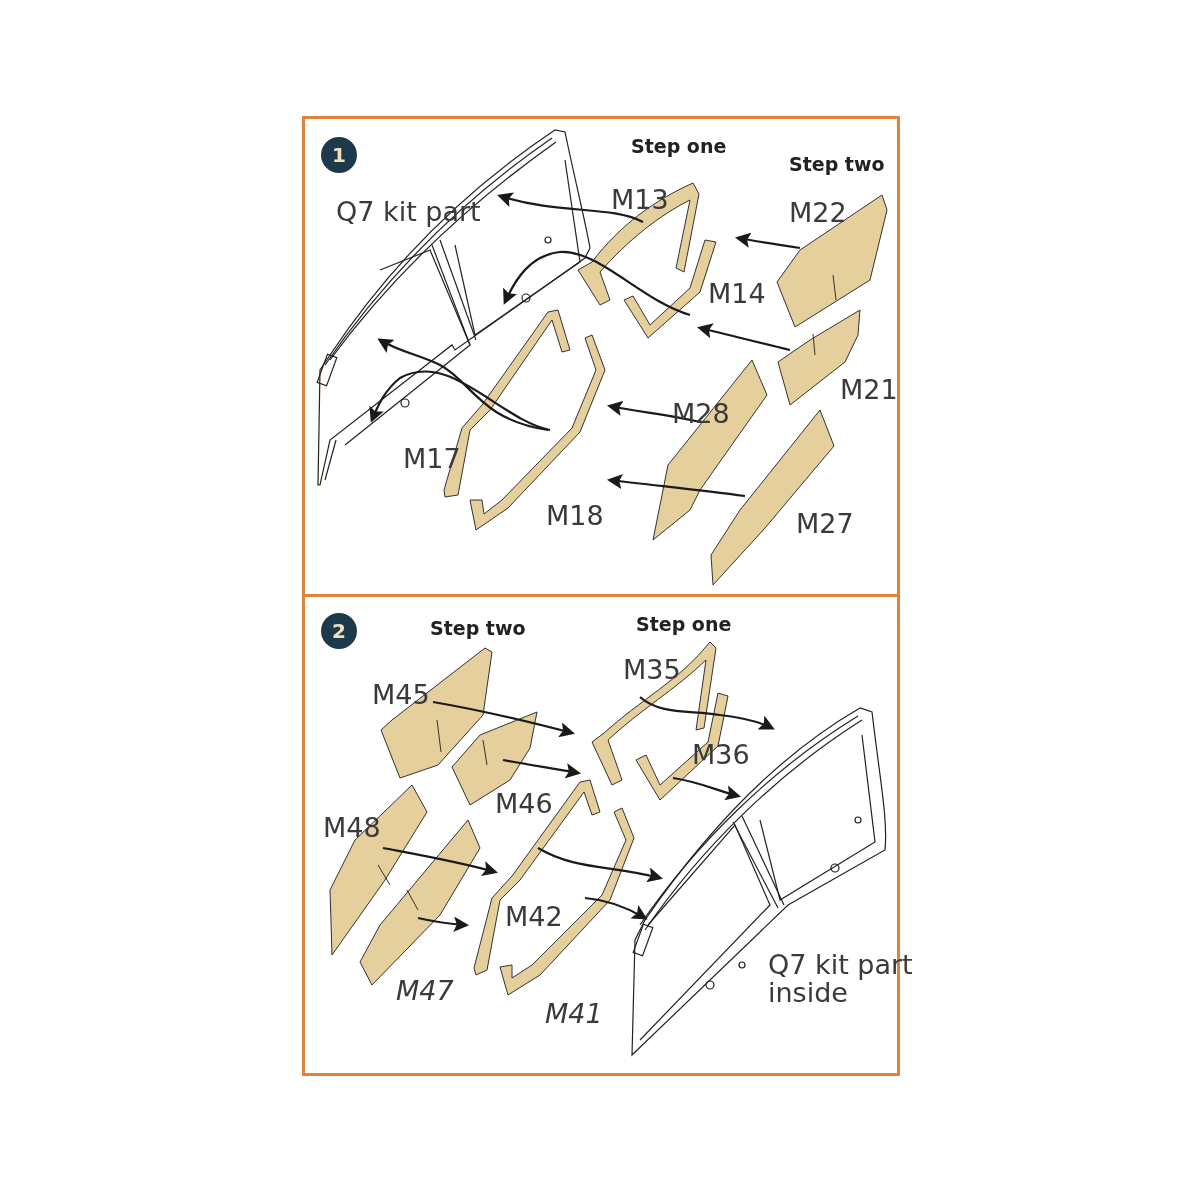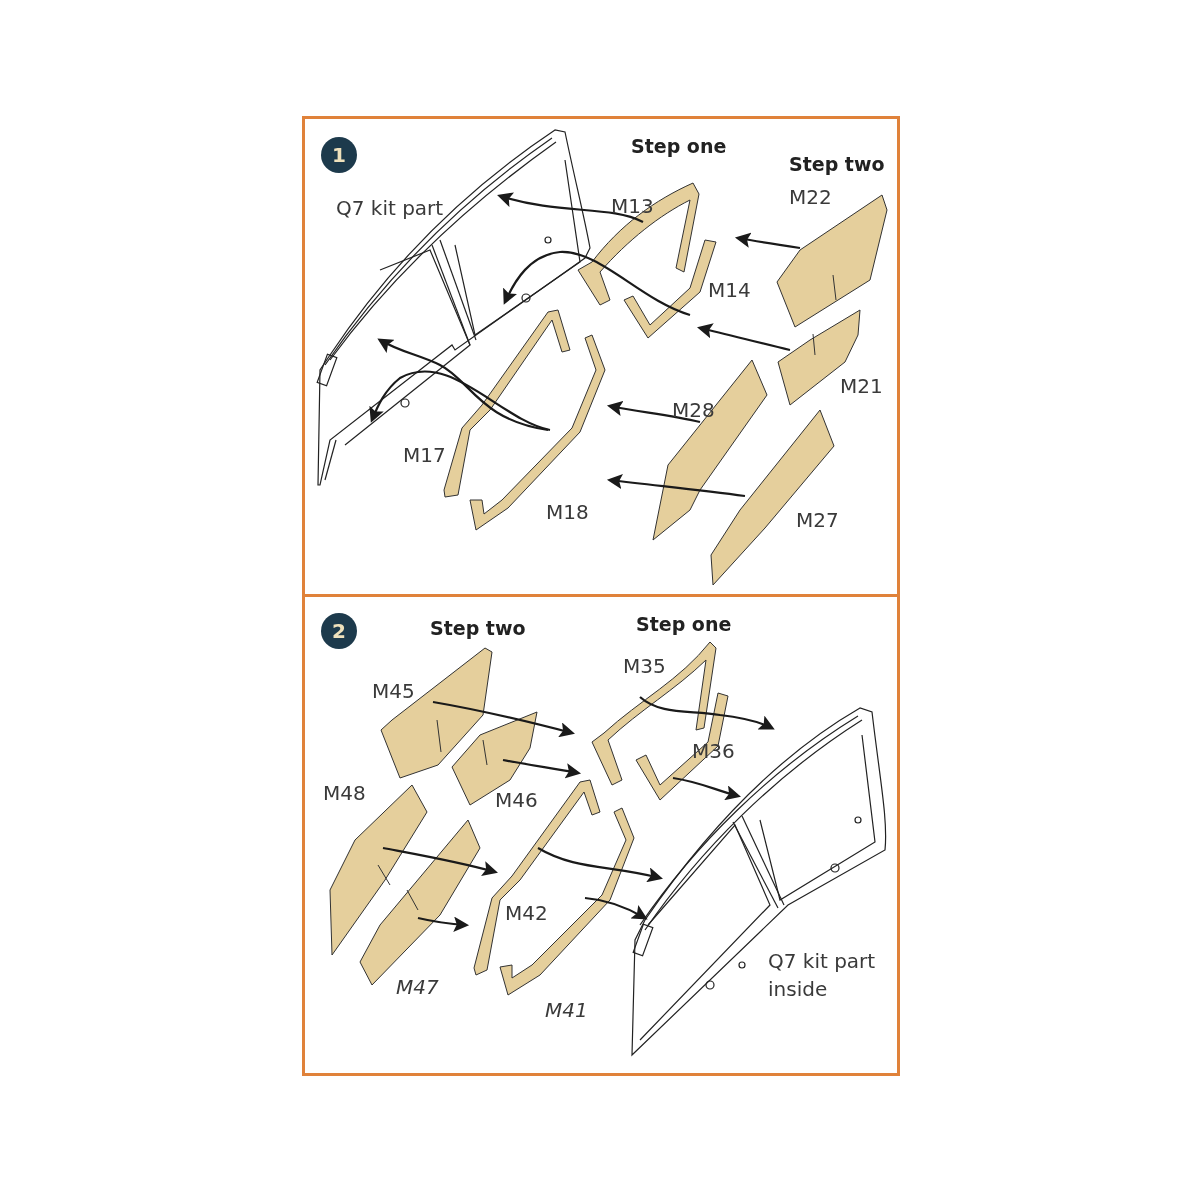--- a/index.html
+++ b/index.html
@@ -1,20 +1,20 @@
 <!DOCTYPE html>
 <html><head>
 <meta charset="utf-8">
 <style>
   html, body { margin:0; padding:0; background:#ffffff; }
   body { width:1200px; height:1200px; position:relative; overflow:hidden; font-family:"Liberation Sans", sans-serif; }
   .frame { position:absolute; left:302px; top:116px; width:592px; height:954px; border:3px solid #e0823a; box-sizing:content-box; }
   .divider { position:absolute; left:302px; top:594px; width:598px; height:3px; background:#e0823a; }
   svg.art { position:absolute; left:0; top:0; width:1200px; height:1200px; }
-  .lbl { position:absolute; font-family:"DejaVu Sans", sans-serif; font-size:20px; color:#3a3a3a; white-space:nowrap; line-height:1; }
+  .lbl { position:absolute; font-family:"DejaVu Sans", sans-serif; font-size:27px; color:#3a3a3a; white-space:nowrap; line-height:1; }
   .hdr { position:absolute; font-family:"DejaVu Sans", sans-serif; font-size:19px; font-weight:bold; color:#222; white-space:nowrap; line-height:1; }
   .badge { position:absolute; width:36px; height:36px; border-radius:50%; background:#1d3a4c; color:#efe1bc; font-family:"DejaVu Sans", sans-serif; font-weight:bold; font-size:20px; display:flex; align-items:center; justify-content:center; }
 </style>
 </head>
 <body>
 
 <div class="frame"></div>
 <div class="divider"></div>
 
 <svg class="art" viewBox="0 0 1200 1200">
@@ -111,34 +111,34 @@
     <path d="M418,918 C435,922 450,924 466,925"></path>
     <path d="M538,848 C575,870 610,865 660,878"></path>
     <path d="M585,898 C610,900 628,908 645,918"></path>
   </g>
 </svg>
 
 <div class="badge" style="left:321px;top:137px;">1</div>
 <div class="hdr" style="left:631px;top:137px;">Step one</div>
 <div class="hdr" style="left:789px;top:155px;">Step two</div>
 <div class="lbl" style="left:336px;top:198px;">Q7 kit part</div>
-<div class="lbl" style="left:611px;top:196px;">M13</div>
-<div class="lbl" style="left:789px;top:187px;">M22</div>
+<div class="lbl" style="left:611px;top:186px;">M13</div>
+<div class="lbl" style="left:789px;top:199px;">M22</div>
 <div class="lbl" style="left:708px;top:280px;">M14</div>
 <div class="lbl" style="left:840px;top:376px;">M21</div>
 <div class="lbl" style="left:672px;top:400px;">M28</div>
 <div class="lbl" style="left:403px;top:445px;">M17</div>
 <div class="lbl" style="left:513px;top:502px;margin-left:33px;">M18</div>
 <div class="lbl" style="left:796px;top:510px;">M27</div>
 
 <div class="badge" style="left:321px;top:613px;">2</div>
 <div class="hdr" style="left:430px;top:619px;">Step two</div>
 <div class="hdr" style="left:636px;top:615px;">Step one</div>
 <div class="lbl" style="left:623px;top:656px;">M35</div>
 <div class="lbl" style="left:372px;top:681px;">M45</div>
 <div class="lbl" style="left:692px;top:741px;">M36</div>
 <div class="lbl" style="left:495px;top:790px;">M46</div>
-<div class="lbl" style="left:323px;top:783px;">M48</div>
+<div class="lbl" style="left:323px;top:814px;">M48</div>
 <div class="lbl" style="left:505px;top:903px;">M42</div>
 <div class="lbl" style="left:768px;top:951px;">Q7 kit part</div>
 <div class="lbl" style="left:768px;top:979px;">inside</div>
 <div class="lbl" style="left:545px;top:1000px;font-style:italic;">M41</div>
 <div class="lbl" style="left:396px;top:977px;font-style:italic;">M47</div>
 
 </body></html>

